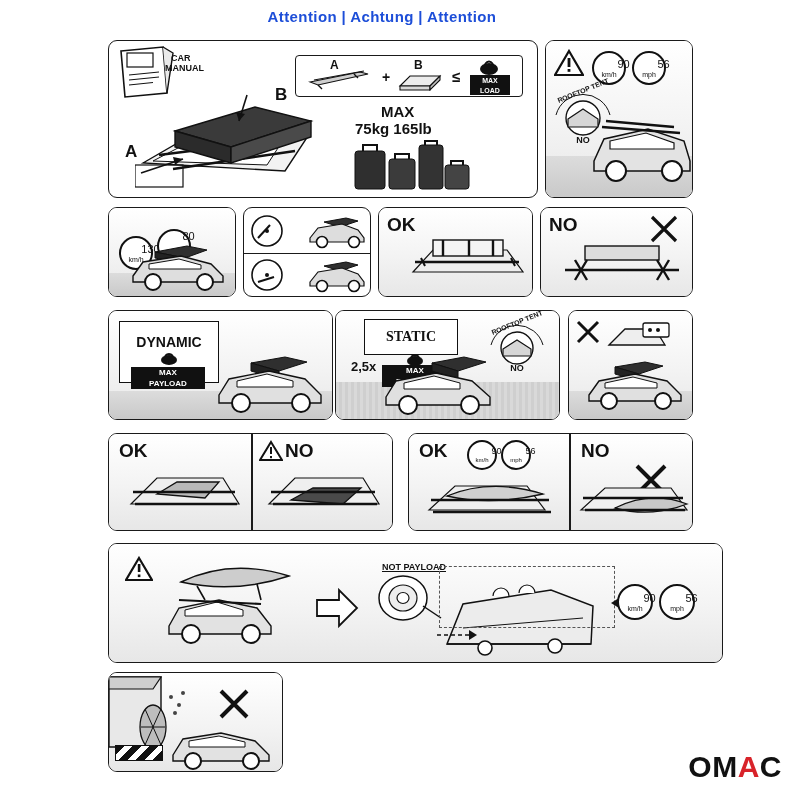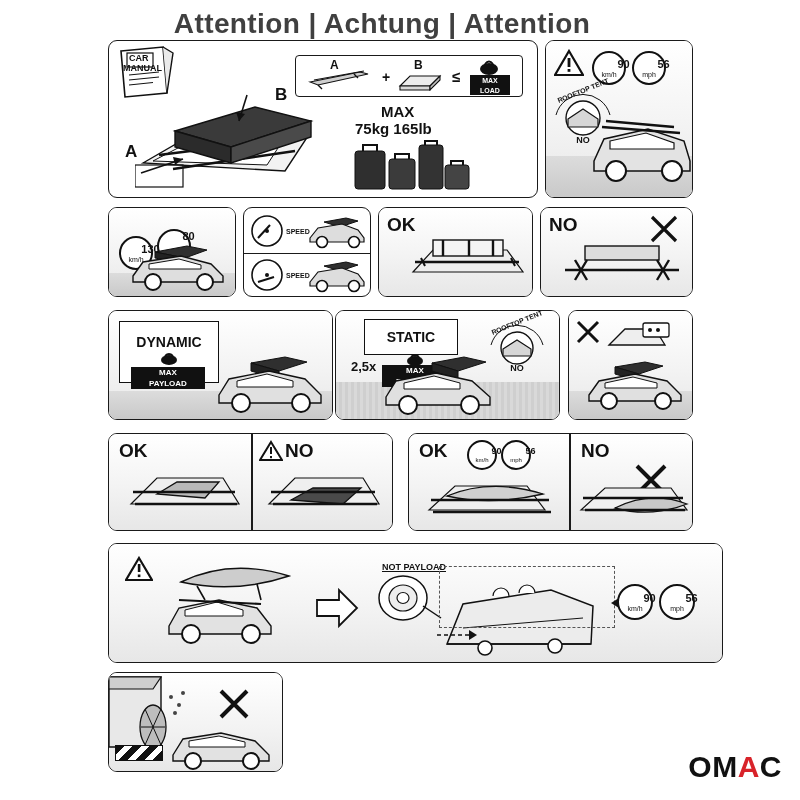--- a/index.html
+++ b/index.html
@@ -4,41 +4,41 @@
 <style>
   html,body{margin:0;padding:0;}
   body{
     width:800px;height:800px;background:#ffffff;
     font-family:"Liberation Sans", sans-serif;
     color:#111;overflow:hidden;position:relative;
   }
   .page{position:relative;width:800px;height:800px;}
   .title{
     position:absolute;top:8px;left:0;width:764px;text-align:center;
-    font-size:28px;font-weight:700;letter-spacing:0.4px;color:#404040;
+    font-size:15px;font-weight:700;letter-spacing:0.4px;color:#1d4ed8;
   }
   .panel{
     position:absolute;border:1.6px solid #1a1a1a;border-radius:9px;
     background:#fff;box-sizing:border-box;overflow:hidden;
   }
   .divider{position:absolute;background:#1a1a1a;}
   .sky{position:absolute;left:0;right:0;top:0;bottom:0;
     background:linear-gradient(#ffffff 0%,#f3f3f3 55%,#e7e7e7 100%);}
   .ground{position:absolute;left:0;right:0;bottom:0;height:26%;
     background:linear-gradient(#dcdcdc,#c9c9c9);}
   .lbl{position:absolute;font-weight:700;color:#111;}
   .ok{font-size:19px;font-weight:700;text-align:center;}
   .no{font-size:19px;font-weight:700;}
   
   .circ{
     position:absolute;border:2px solid #111;border-radius:50%;
     display:flex;flex-direction:column;align-items:center;justify-content:center;
     background:#fff;line-height:1;
   }
-  .circ .big{font-weight:700;margin-left:29px;}
+  .circ .big{font-weight:400;margin-left:29px;}
   .circ .sm{font-size:7px;font-weight:400;margin-top:1px;}
   
   .tri{position:absolute;}
   .tri svg{display:block;}
   
   .xmark{position:absolute;}
   .xmark svg{display:block;}
   
   .car{position:absolute;}
   .car svg{display:block;}
@@ -56,21 +56,21 @@
   .omac{
     position:absolute;right:18px;bottom:16px;font-size:30px;font-weight:700;
     letter-spacing:0.5px;color:#111;
   }
   .omac .red{color:#d8232a;}
   .stripe{
     position:absolute;
     background:repeating-linear-gradient(135deg,#111 0 6px,#fff 6px 12px);
     border:1px solid #111;
   }
-  .smalltxt{position:absolute;font-size:8px;font-weight:700;}
+  .smalltxt{position:absolute;font-size:8px;font-weight:700;margin-left:42px;}
   .dashed{position:absolute;border:1.4px dashed #444;}
   .caption{position:absolute;font-size:9px;font-weight:700;text-align:center;}
 </style>
 </head>
 <body>
 
 <div class="page">
 
   <div class="title">Attention | Achtung | Attention</div>
 
@@ -312,21 +312,21 @@
         <circle cx="28" cy="58" r="9" fill="#fff" stroke="#111" stroke-width="2"></circle>
         <circle cx="88" cy="58" r="9" fill="#fff" stroke="#111" stroke-width="2"></circle>
       </svg>
     </div>
   </div>
 
   <div class="panel" style="left:335px;top:310px;width:225px;height:110px;">
     <div class="sky"></div>
     <div class="ground" style="height:34%;background:repeating-linear-gradient(90deg,#d9d9d9 0 3px,#cfcfcf 3px 6px);"></div>
     <div class="tag" style="left:28px;top:8px;width:92px;height:34px;background:#fff;">
-      <span style="font-size:14px;">STATIC</span>
+      <span style="font-size:14px;font-family:Liberation Serif, serif;">STATIC</span>
     </div>
     <div class="lbl" style="left:8px;top:48px;font-size:13px;margin-left:7px;">2,5x</div>
     <div class="plain" style="left:66px;top:42px;">
       <svg width="26" height="13" viewBox="0 0 26 13">
           <ellipse cx="13" cy="8" rx="8" ry="5" fill="#111"></ellipse>
           <path d="M9 4 q4 -4 8 0" stroke="#111" stroke-width="1.8" fill="none"></path>
         </svg>
     </div>
     <div class="blackbar" style="position:absolute;left:46px;top:54px;width:66px;height:11px;font-size:8px;">MAX</div>
     <div class="blackbar" style="position:absolute;left:46px;top:65px;width:66px;height:11px;font-size:8px;">PAYLOAD</div>

